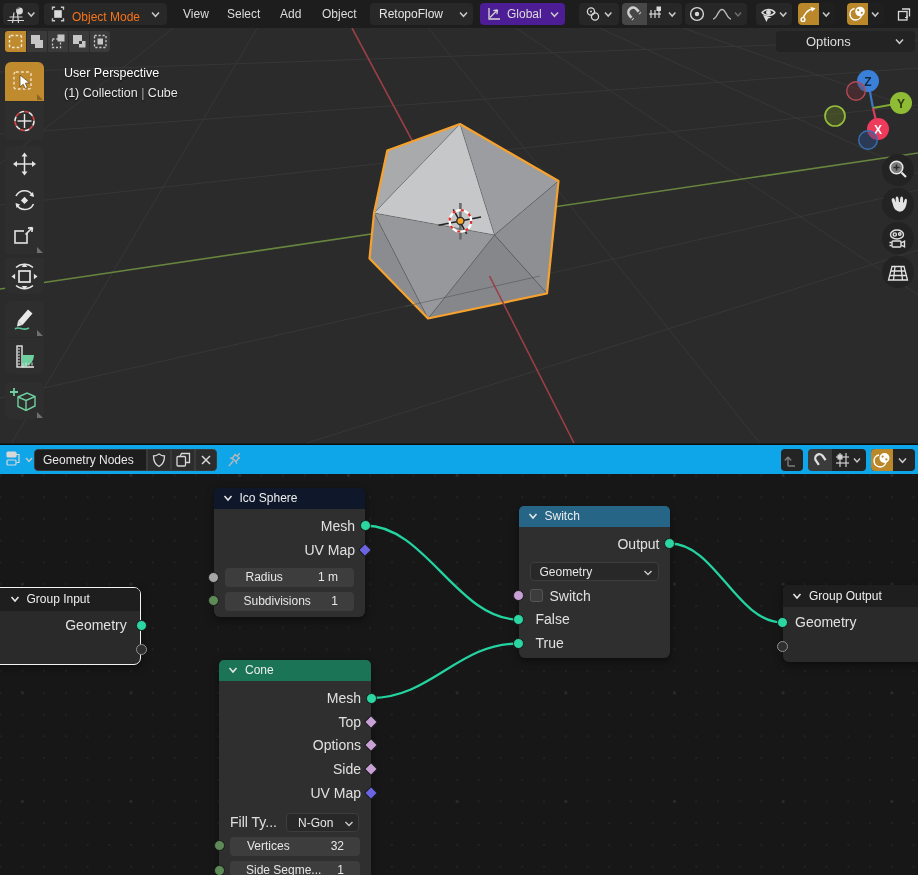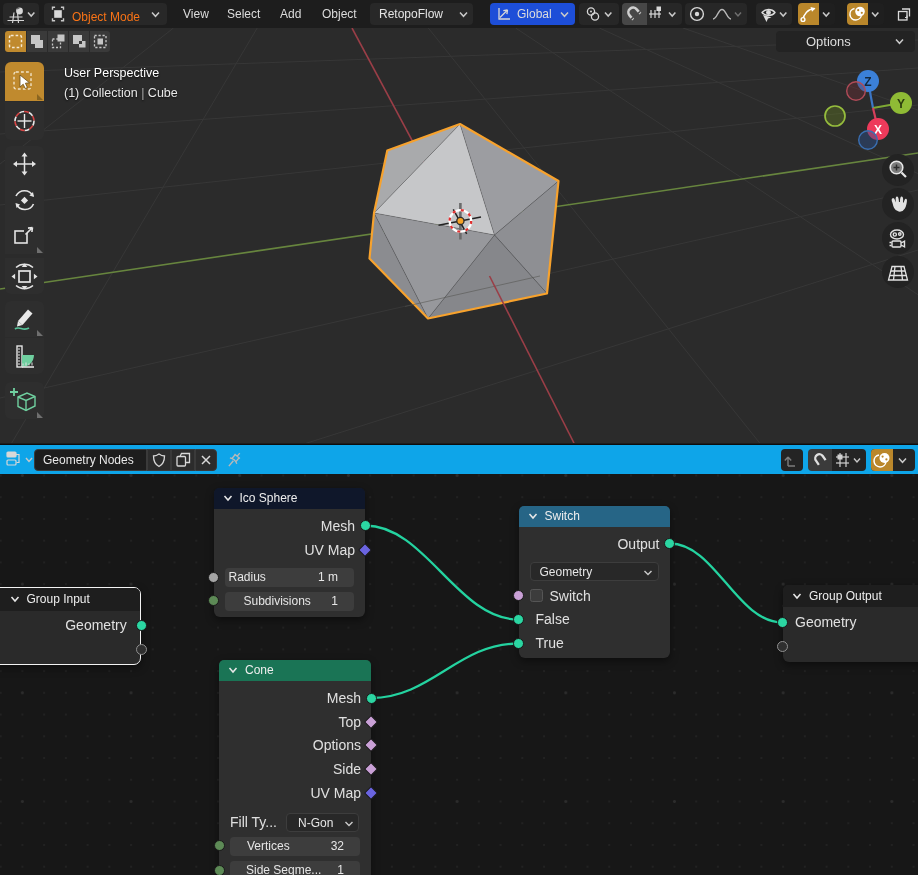--- a/index.html
+++ b/index.html
@@ -256,21 +256,21 @@
     <span class="menu abs" style="left:280px;top:0">Add</span>
     <span class="menu abs" style="left:322px;top:0">Object</span>
 
     <div class="abs hbtn" style="left:370px;top:3px;width:103px;height:22px;">
       <span class="menu" style="position:absolute;left:9px;top:0;line-height:22px;color:#e4e4e4;">RetopoFlow</span>
       <svg width="14" height="22" style="position:absolute;right:2px;top:0">
         <path d="M3 9.5 l3.5 3.8 3.5 -3.8" stroke="#c9c9c9" stroke-width="1.5" fill="none"></path>
       </svg>
     </div>
 
-    <div class="abs hbtn" style="left:490px;top:3px;width:85px;height:22px;background:#1d4ed8;">
+    <div class="abs hbtn" style="left:480px;top:3px;width:85px;height:22px;background:#4c1d95;">
       <svg width="22" height="22" style="position:absolute;left:3px;top:0">
         <g stroke="#d8d8d8" stroke-width="1.3" fill="none">
           <path d="M6 5 L6 16 L17 16"></path>
           <path d="M7 14.5 L14.5 7"></path>
           <path d="M14.5 7 l-4.2 0.6 M14.5 7 l-0.6 4.2"></path>
         </g>
       </svg>
       <span class="menu" style="position:absolute;left:27px;top:0;line-height:22px;">Global</span>
       <svg width="14" height="22" style="position:absolute;right:3px;top:0">
         <path d="M3 9.5 l3.5 3.8 3.5 -3.8" stroke="#c9c9c9" stroke-width="1.5" fill="none"></path>
@@ -501,21 +501,21 @@
         <svg class="caret" viewBox="0 0 12 12">
             <path d="M2.5 4 l3.5 4 3.5 -4" stroke="#e8e8e8" stroke-width="1.5" fill="none"></path>
           </svg>
         Ico Sphere
       </div>
       <span class="r" style="right:10px;top:29.2px;">Mesh</span>
       <div class="sock" style="right:-5.5px;top:32.7px;background:#2bd6a2;"></div>
       <span class="r" style="right:10px;top:53.9px;">UV Map</span>
       <div class="sockd" style="right:-5px;top:57.9px;background:#6a64e0;"></div>
       <div class="field" style="top:80.1px;">
-          <span style="position:absolute;left:4px;">Radius</span>
+          <span style="position:absolute;left:21px;">Radius</span>
           <span style="position:absolute;right:16px;">1 m</span>
         </div>
       <div class="sock" style="left:-5.5px;top:84.0px;background:#a5a5a5;"></div>
       <div class="field" style="top:104px;">
           <span style="position:absolute;left:19px;">Subdivisions</span>
           <span style="position:absolute;right:16px;">1</span>
         </div>
       <div class="sock" style="left:-5.5px;top:107.5px;background:#5d8a56;"></div>
     </div>
 

